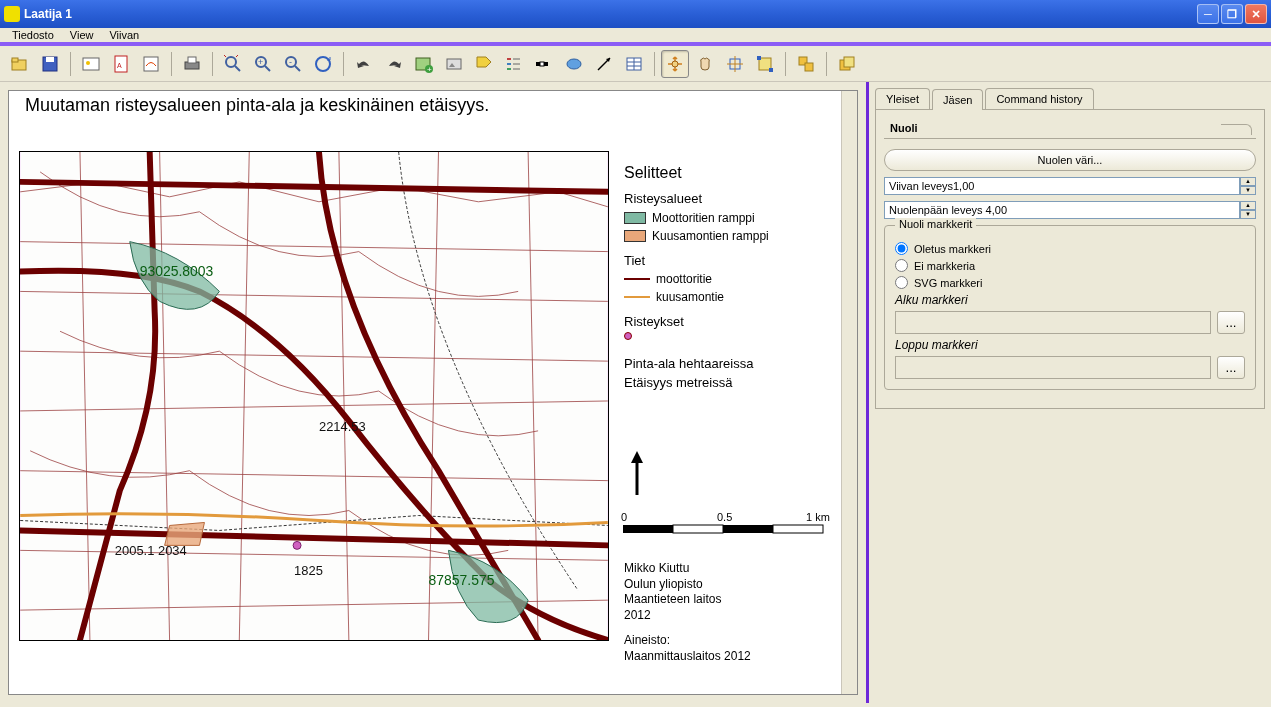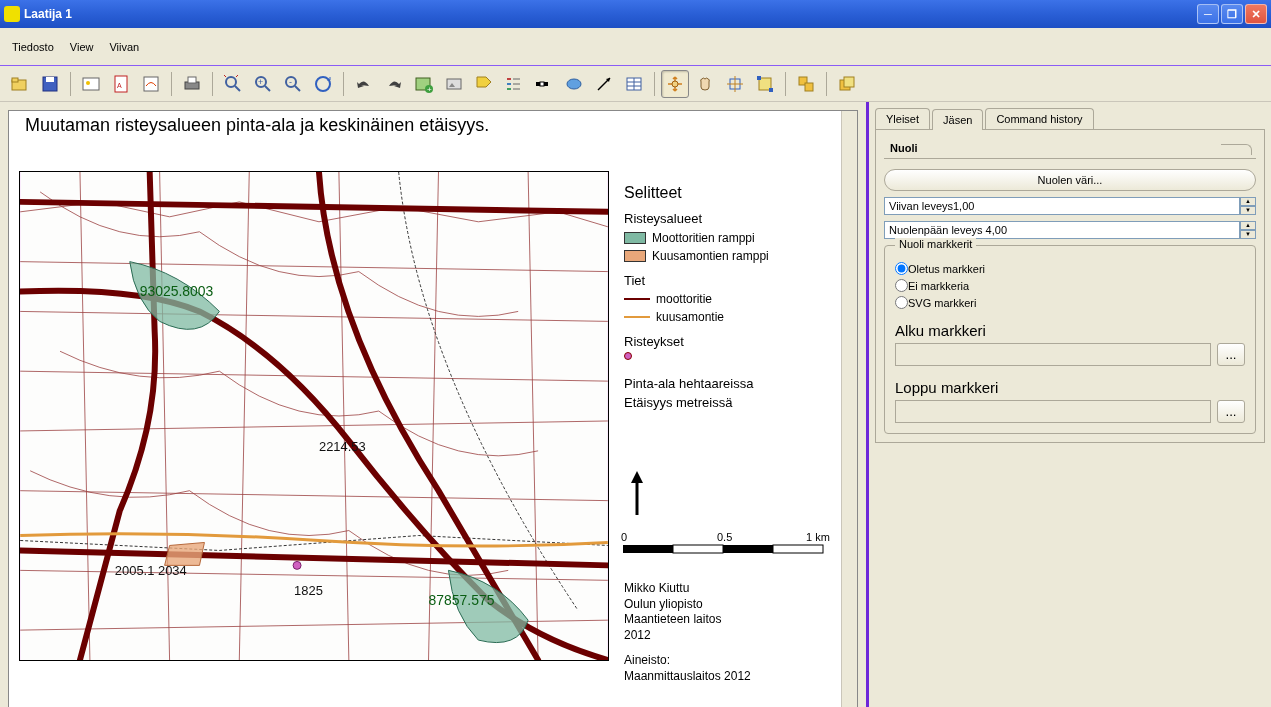--- a/index.html
+++ b/index.html
@@ -5,21 +5,21 @@
 * { box-sizing: border-box; margin: 0; padding: 0; }
 body { font-family: Tahoma, Arial, sans-serif; font-size: 11px; background: #ece9d8; overflow: hidden; }
 
 .titlebar { height: 28px; background: linear-gradient(to bottom, #3c72e8 0%, #2a5fd6 50%, #1d4fc4 100%); display: flex; align-items: center; padding: 0 4px; color: white; font-weight: bold; font-size: 12px; }
 .titlebar .icon { width: 16px; height: 16px; background: #f0e000; border-radius: 3px; margin-right: 4px; }
 .titlebar .title { flex: 1; }
 .titlebar .winbtns { display: flex; gap: 2px; }
 .titlebar .winbtn { width: 22px; height: 20px; background: linear-gradient(to bottom, #5a8aef, #3c72e8); border: 1px solid #fff8; border-radius: 3px; display: flex; align-items: center; justify-content: center; color: white; font-size: 11px; cursor: pointer; }
 .titlebar .winbtn.close { background: linear-gradient(to bottom, #f07860, #e05540); }
 
-.menubar { height: 38px; background: #ece9d8; display: flex; align-items: center; padding: 0 4px; border-bottom: 1px solid #8b5cf6; }
+.menubar { height: 18px; background: #ece9d8; display: flex; align-items: center; padding: 0 4px; border-bottom: 4px solid #8b5cf6; }
 .menubar .mi { padding: 2px 8px; cursor: pointer; }
 
 .toolbar { height: 36px; background: #ece9d8; display: flex; align-items: center; padding: 0 6px; gap: 2px; border-bottom: 1px solid #cac6ba; }
 .toolbar .tb { width: 28px; height: 28px; display: flex; align-items: center; justify-content: center; cursor: pointer; border: 1px solid transparent; border-radius: 3px; }
 .toolbar .tb.active { border: 1px solid #888; background: #f0ead0; box-shadow: inset 1px 1px 2px rgba(0,0,0,0.2); }
 .toolbar .sep { width: 1px; height: 24px; background: #aca899; margin: 0 4px; }
 
 .content { display: flex; height: calc(100vh - 86px); }
 .main { flex: 1; padding: 8px; background: #ece9d8; overflow: hidden; position: relative; }
 .paper { background: white; border: 1px solid #888; width: 100%; height: 100%; position: relative; overflow: hidden; }
@@ -50,23 +50,23 @@
 .section-title::after { content: ''; position: absolute; right: 4px; top: 6px; width: 30px; height: 10px; border-top: 1px solid #aca899; border-right: 1px solid #aca899; border-radius: 0 6px 0 0; }
 
 .wide-btn { width: 100%; padding: 4px; background: linear-gradient(to bottom, #fff, #ece9d8); border: 1px solid #aca899; border-radius: 11px; cursor: pointer; font-size: 11px; margin-bottom: 6px; }
 .spinrow { display: flex; margin-bottom: 6px; }
 .spinrow input { flex: 1; border: 1px solid #7f9db9; padding: 2px 4px; font-size: 11px; background: white; }
 .spinrow .spin { width: 16px; display: flex; flex-direction: column; }
 .spinrow .spin div { height: 9px; border: 1px solid #7f9db9; background: #ece9d8; font-size: 6px; text-align: center; line-height: 7px; cursor: pointer; }
 
 .fieldset { border: 1px solid #aca899; border-radius: 4px; padding: 10px 10px; margin-top: 6px; }
 .fieldset .legend-l { position: relative; top: -18px; background: #ece9d8; padding: 0 4px; display: inline-block; font-size: 11px; }
-.radio-row { display: flex; align-items: center; margin: 4px 0; font-size: 11px; }
+.radio-row { display: flex; align-items: center; gap: 6px; margin: 4px 0; font-size: 11px; }
 .radio-row input { margin: 0; }
-.marker-label { font-size: 15px; margin-top: 13px; }
+.marker-label { font-size: 12px; margin-top: 4px; font-style: italic; }
 .marker-row { display: flex; gap: 6px; margin-top: 4px; }
 .marker-row input { flex: 1; border: 1px solid #aca899; background: #ece9d8; padding: 3px; }
 .marker-row button { width: 28px; border: 1px solid #aca899; background: linear-gradient(to bottom,#fff,#ece9d8); border-radius: 3px; cursor: pointer; }
 </style>
 </head>
 <body>
 
 <div class="titlebar">
   <div class="icon"></div>
   <div class="title">Laatija 1</div>

